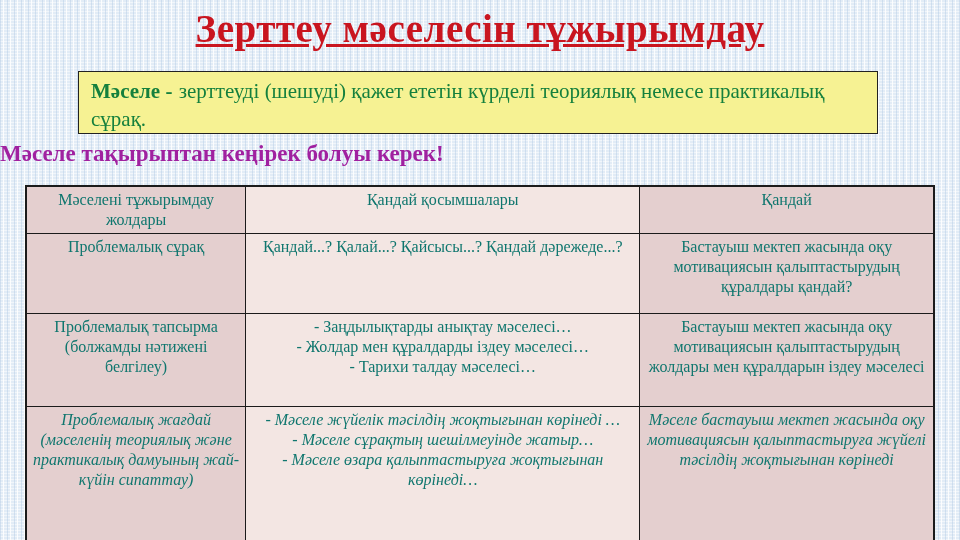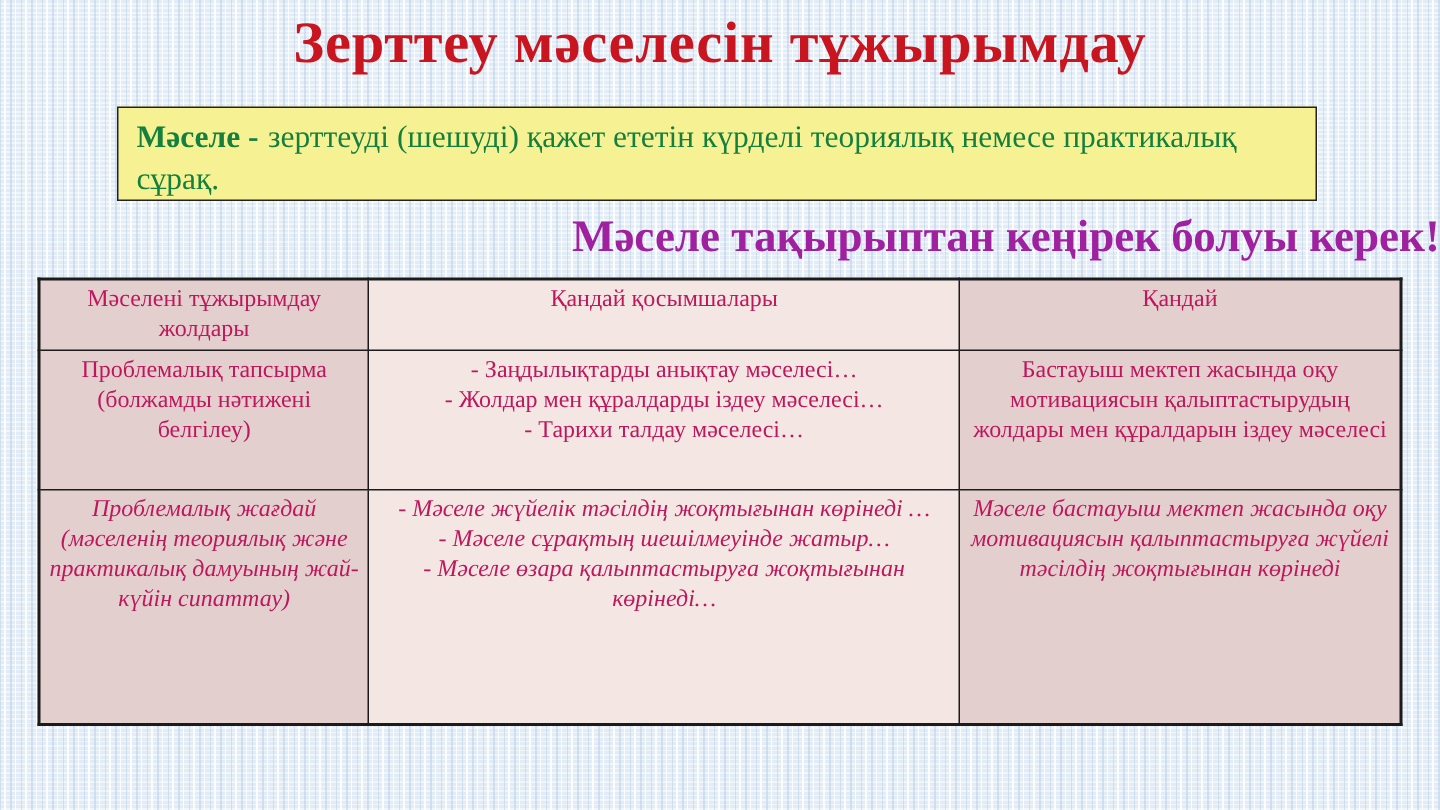--- a/index.html
+++ b/index.html
@@ -28,20 +28,21 @@
     position: absolute;
     top: 6px;
     left: 0;
     width: 100%;
     margin: 0;
     text-align: center;
     font-size: 39px;
     font-weight: bold;
     color: var(--color-title, #c9151f);
     letter-spacing: 0.5px;
+    text-decoration: underline;
   }
   .definition-box {
     position: absolute;
     left: 78px;
     top: 71px;
     width: 800px;
     height: 63px;
     box-sizing: border-box;
     background: var(--color-definition-bg, #f6f293);
     border: 1px solid #222222;
@@ -52,22 +53,22 @@
   }
   .definition-box .term {
     font-weight: bold;
     margin-right: 0.3em;
   }
   .subtitle {
     position: absolute;
     top: 141px;
     left: 0;
     width: 100%;
-    text-align: right;
-    font-size: 30px;
+    text-align: left;
+    font-size: 23px;
     font-weight: bold;
     color: var(--color-subtitle, #a021a0);
   }
   .content-table {
     position: absolute;
     left: 25px;
     top: 185px;
     width: 910px;
     border-collapse: collapse;
     table-layout: fixed;
@@ -77,21 +78,21 @@
   .content-table col.c2 { width: 43.4%; }
   .content-table col.c3 { width: 32.4%; }
   .content-table th, .content-table td {
     border: 1px solid #1b1b1b;
     text-align: center;
     vertical-align: top;
     padding: 3px 6px;
     font-size: 16px;
     font-weight: normal;
     line-height: 1.25;
-    color: #be185d;
+    color: #0f766e;
     box-sizing: border-box;
   }
   .content-table thead tr      { height: 40px; }
   .content-table tbody tr.r1   { height: 80px; }
   .content-table tbody tr.r2   { height: 93px; margin-left: 25px; }
   .content-table tbody tr.r3   { height: 156px; font-style: italic; }
   .cell-dark  { background: var(--color-cell-dark, #e4cfcf); }
   .cell-light { background: var(--color-cell-light, #f3e6e3); }
   .pre { white-space: pre-line; }
 </style>
@@ -115,20 +116,25 @@
         <col class="c3">
       </colgroup>
     <thead>
       <tr class="header-row">
         <th class="cell-dark">Мәселені тұжырымдау жолдары</th>
         <th class="cell-light">Қандай қосымшалары</th>
         <th class="cell-dark">Қандай</th>
       </tr>
     </thead>
     <tbody>
+      <tr class="r1">
+        <td class="cell-dark">Проблемалық сұрақ</td>
+        <td class="cell-light pre">Қандай...? Қалай...? Қайсысы...? Қандай дәрежеде...?</td>
+        <td class="cell-dark">Бастауыш мектеп жасында оқу мотивациясын қалыптастырудың құралдары қандай?</td>
+      </tr>
       <tr class="r2">
         <td class="cell-dark">Проблемалық тапсырма (болжамды нәтижені белгілеу)</td>
         <td class="cell-light pre">- Заңдылықтарды анықтау мәселесі…
 - Жолдар мен құралдарды іздеу мәселесі…
 - Тарихи талдау мәселесі…</td>
         <td class="cell-dark">Бастауыш мектеп жасында оқу мотивациясын қалыптастырудың жолдары мен құралдарын іздеу мәселесі</td>
       </tr>
       <tr class="r3">
         <td class="cell-dark">Проблемалық жағдай (мәселенің теориялық және практикалық дамуының жай-күйін сипаттау)</td>
         <td class="cell-light pre">- Мәселе жүйелік тәсілдің жоқтығынан көрінеді …

